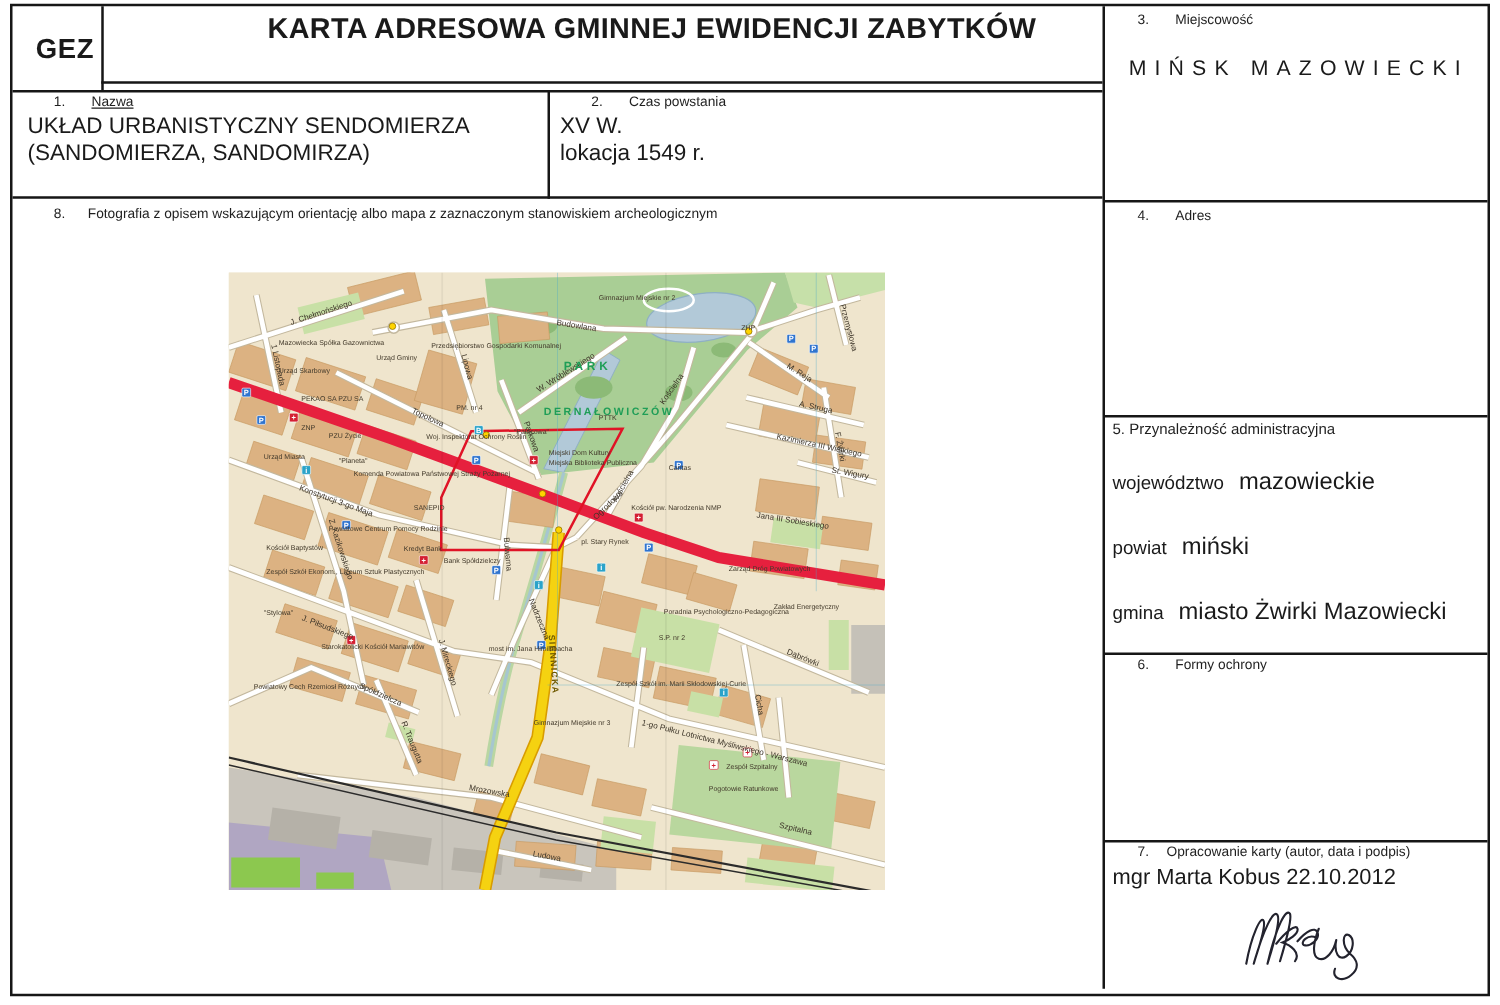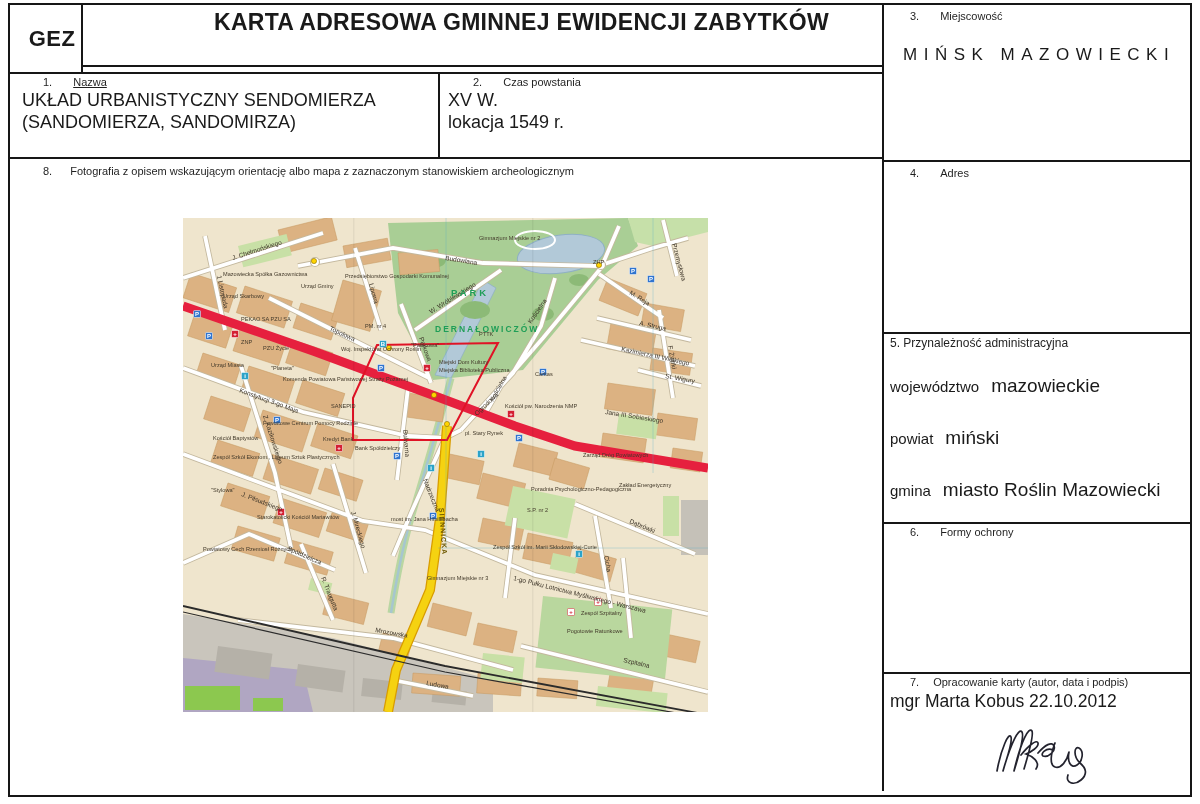--- a/index.html
+++ b/index.html
@@ -72,21 +72,21 @@
   </div>
 
   <div class="lbl" style="left:880px;top:331px;font-size:12px;">5. Przynależność administracyjna</div>
   <div class="f5row" style="left:880px;top:370px;">
     <span class="k">województwo</span><span class="v">mazowieckie</span>
   </div>
   <div class="f5row" style="left:880px;top:422px;">
     <span class="k">powiat</span><span class="v">miński</span>
   </div>
   <div class="f5row" style="left:880px;top:474px;">
-    <span class="k">gmina</span><span class="v">miasto Roślin Mazowiecki</span>
+    <span class="k">gmina</span><span class="v">miasto Żwirki Mazowiecki</span>
   </div>
 
   <div class="lbl" style="left:900px;top:521px;">
     <span class="num">6.</span><span>Formy ochrony</span>
   </div>
 
   <div class="lbl" style="left:900px;top:671px;">
     <span class="num" style="margin-right:14px;">7.</span><span>Opracowanie karty (autor, data i podpis)</span>
   </div>
   <div id="f7v" class="val" style="left:880px;top:686px;">mgr Marta Kobus 22.10.2012</div>

